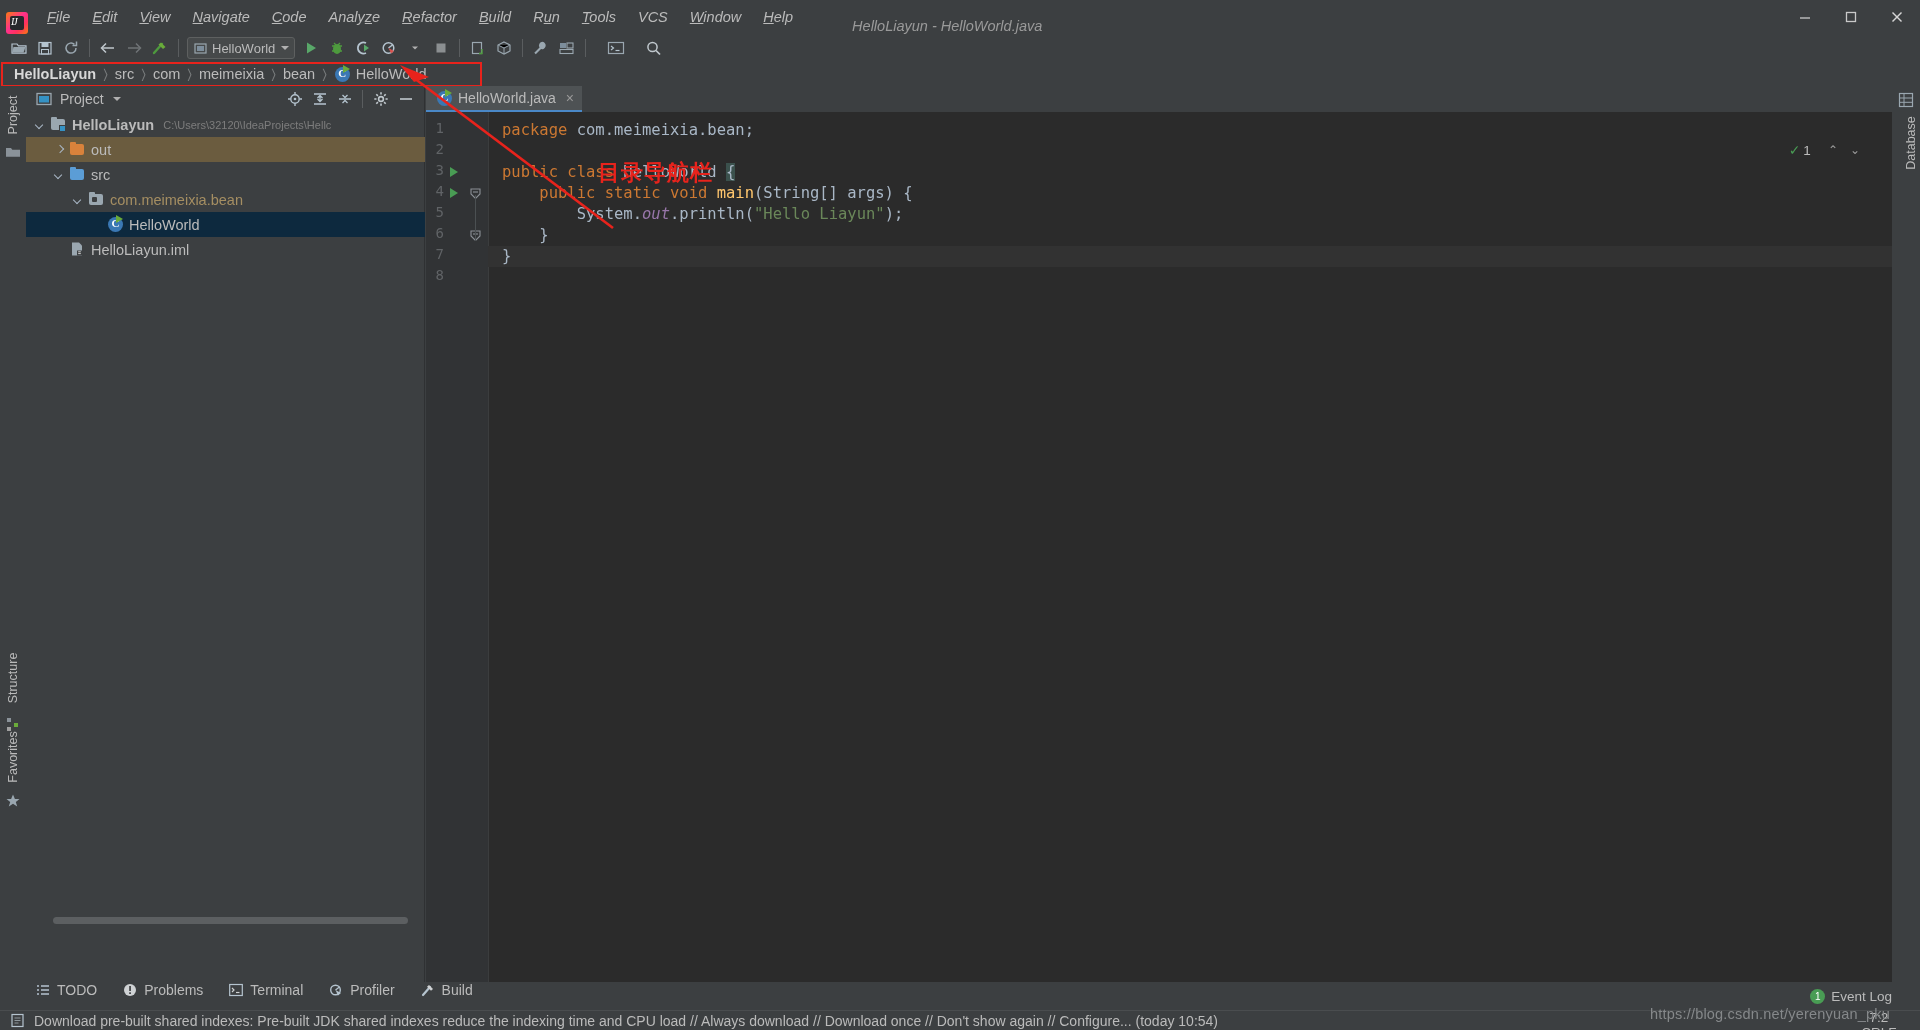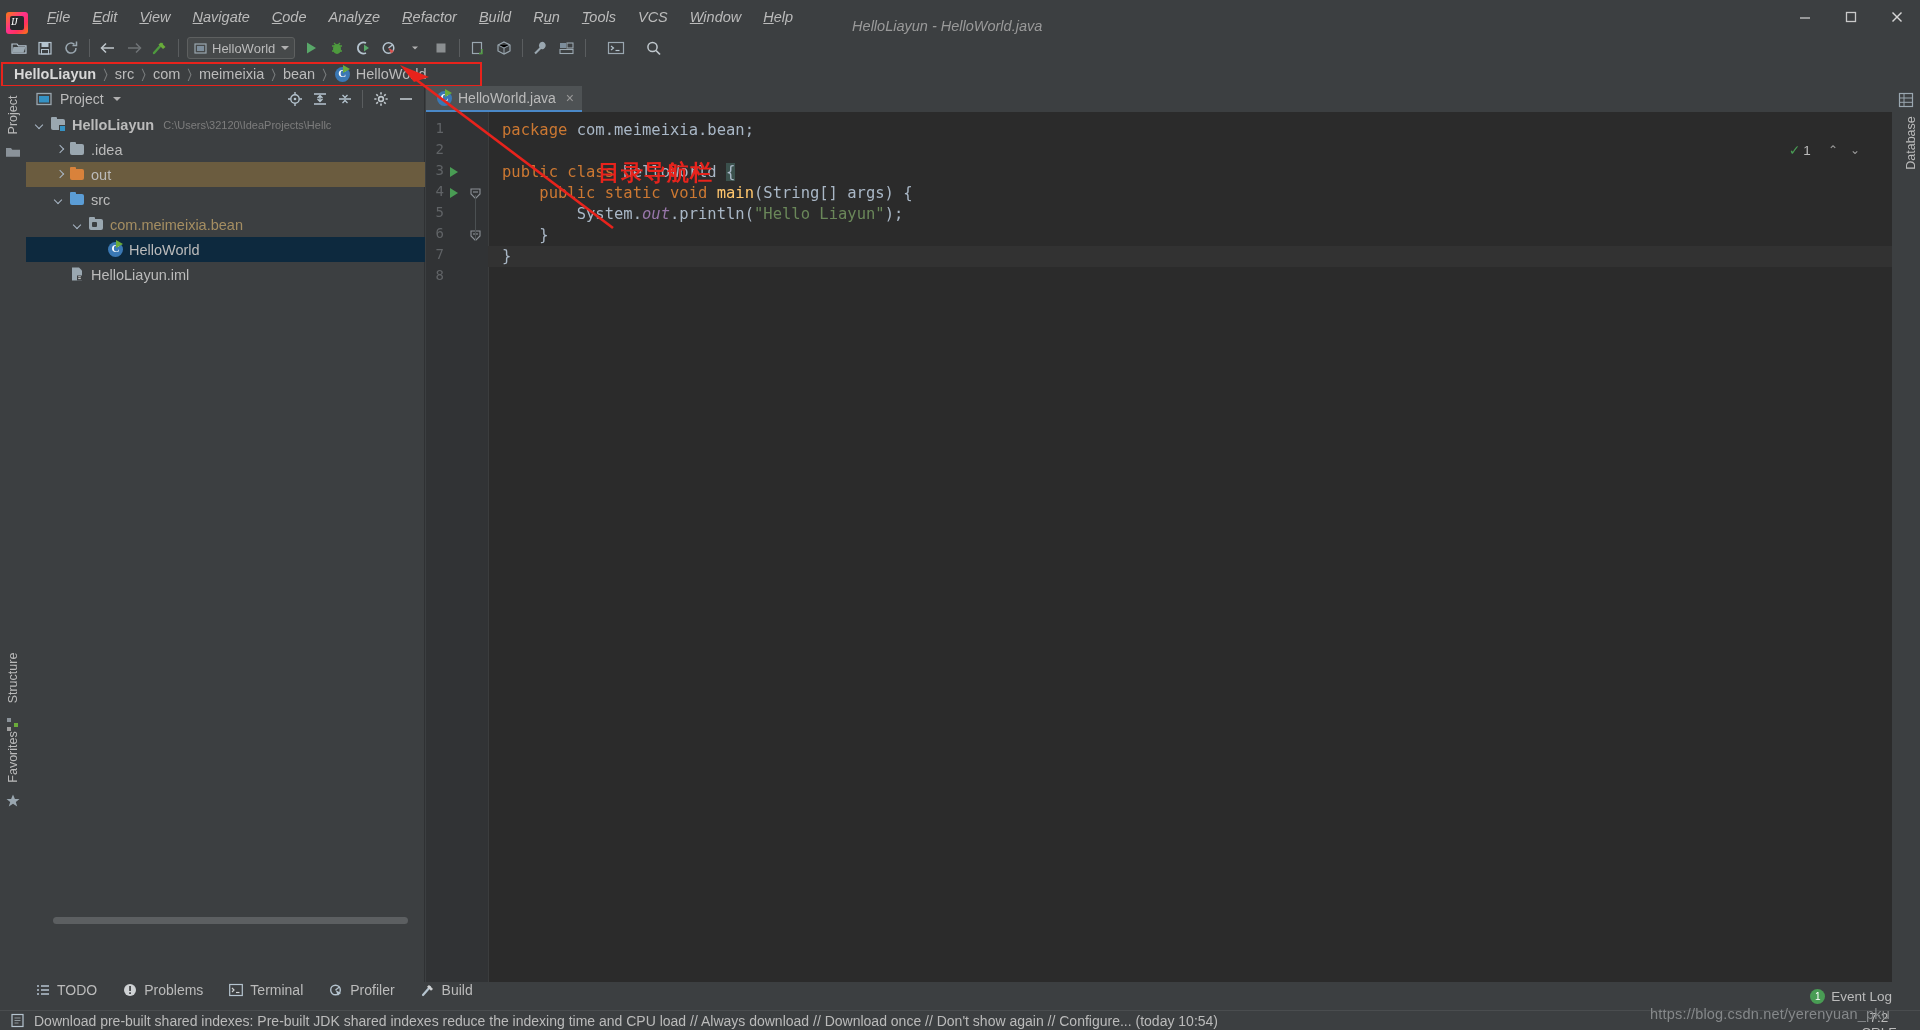--- a/index.html
+++ b/index.html
@@ -481,27 +481,20 @@
     <div class="tree" id="tree-root">
         <div class="trow" style="padding-left: 8px;">
           <span class="arrow d"></span>
           <span class="tico">
             <span class="fld gray"></span>
             <span class="modbadge"></span>
           </span>
           <span class="tlabel b">HelloLiayun</span>
           <span class="tpath">C:\Users\32120\IdeaProjects\Hellc</span>
         </div>
-        <div class="trow" style="padding-left: 27px;">
-          <span class="arrow r"></span>
-          <span class="tico">
-            <span class="fld gray"></span>
-          </span>
-          <span class="tlabel">.idea</span>
-        </div>
         <div class="trow hl" style="padding-left: 27px;">
           <span class="arrow r"></span>
           <span class="tico">
             <span class="fld orange"></span>
           </span>
           <span class="tlabel">out</span>
         </div>
         <div class="trow" style="padding-left: 27px;">
           <span class="arrow d"></span>
           <span class="tico">

